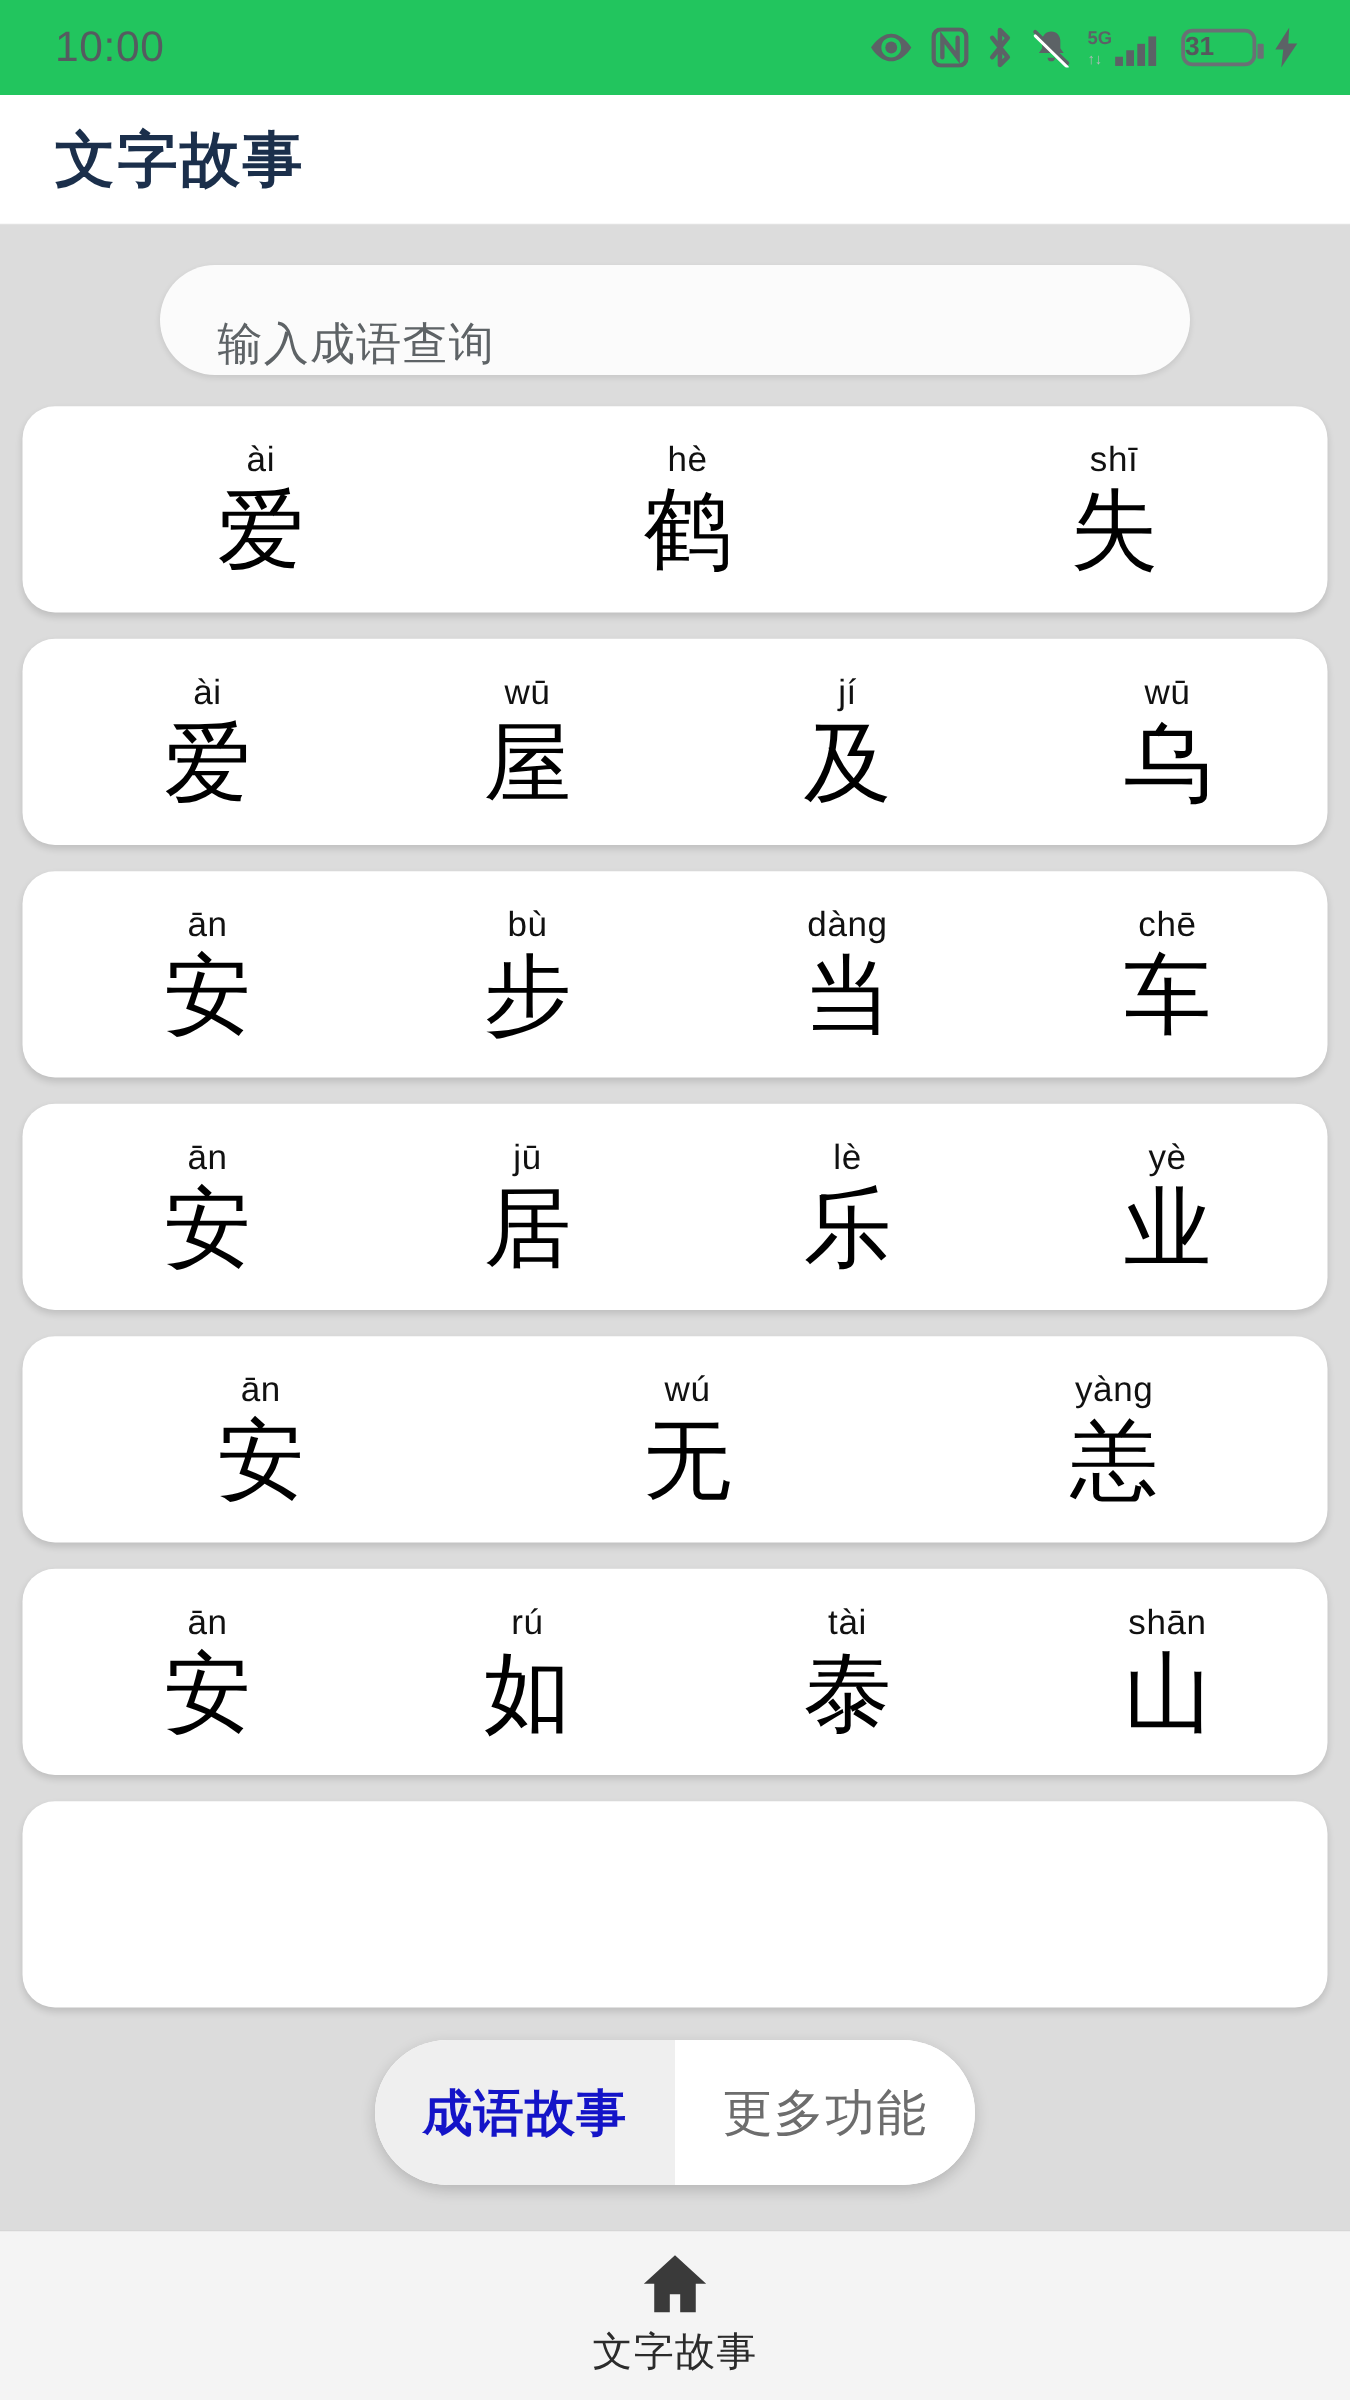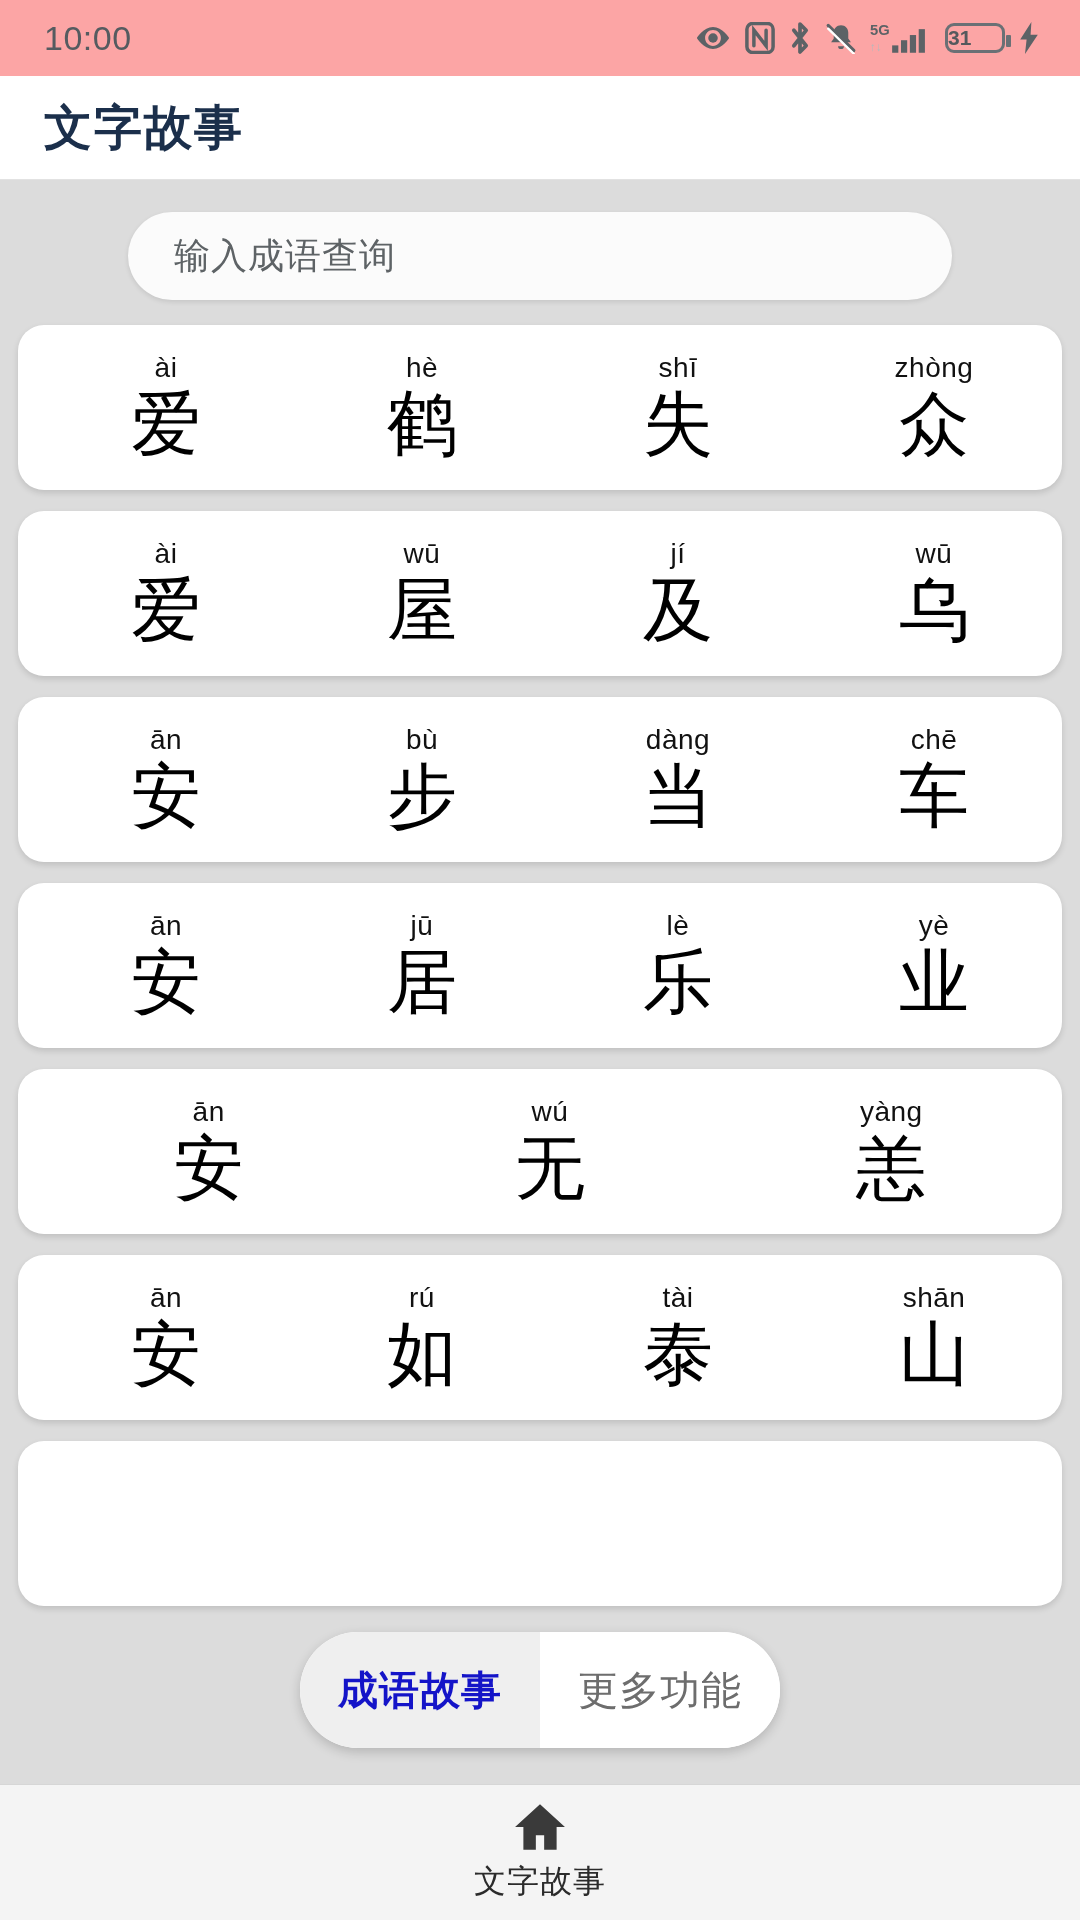--- a/index.html
+++ b/index.html
@@ -6,21 +6,21 @@
   html,body { width:1080px; height:1920px; }
   body {
     font-family:"Liberation Sans","DejaVu Sans",sans-serif;
     background:#dcdcdc;
     overflow:hidden;
     position:relative;
   }
 
   
   .statusbar{
-    height:76px; background:#fca5a5;
+    height:76px; background:#22c55e;
     display:flex; align-items:center; justify-content:space-between;
     padding:0 40px 0 44px;
   }
   .status-time{ font-size:34px; color:#555b60; letter-spacing:.5px; }
   .status-icons{ display:flex; align-items:center; gap:13px; }
   .si{ display:block; }
   .battery{
     width:60px; height:30px; border:3px solid #6a7075; border-radius:9px;
     display:flex; align-items:center; 
     font-size:21px; color:#55595d; font-weight:600; position:relative;
@@ -42,21 +42,21 @@
 
   
   .content{
     position:absolute; top:181px; left:0; right:0; bottom:136px;
     background:#dcdcdc; overflow:hidden;
   }
 
   .search-wrap{ padding:31px 128px 0 128px; }
   .search-box{
     height:88px; background:#fbfbfb; border-radius:44px;
-    display:flex; align-items:center; padding:0 46px;
+    display:flex; align-items:flex-end; padding:0 46px;
     box-shadow:0 2px 5px rgba(0,0,0,.10);
   }
   .search-box .ph{ font-size:36px; color:#5e6366; letter-spacing:1px; }
 
   .cards{ padding:25px 18px 0 18px; }
   .idiom-card{
     background:#ffffff; border-radius:26px;
     margin-bottom:21px; height:165px;
     display:flex; align-items:center;
     box-shadow:0 3px 6px rgba(0,0,0,.13);
@@ -166,24 +166,20 @@
         <span class="hz">爱</span>
       </div>
       <div class="char-cell">
         <span class="py">hè</span>
         <span class="hz">鹤</span>
       </div>
       <div class="char-cell">
         <span class="py">shī</span>
         <span class="hz">失</span>
       </div>
-      <div class="char-cell">
-        <span class="py">zhòng</span>
-        <span class="hz">众</span>
-      </div>
     </div>
 
     <div class="idiom-card">
       <div class="char-cell">
         <span class="py">ài</span>
         <span class="hz">爱</span>
       </div>
       <div class="char-cell">
         <span class="py">wū</span>
         <span class="hz">屋</span>

